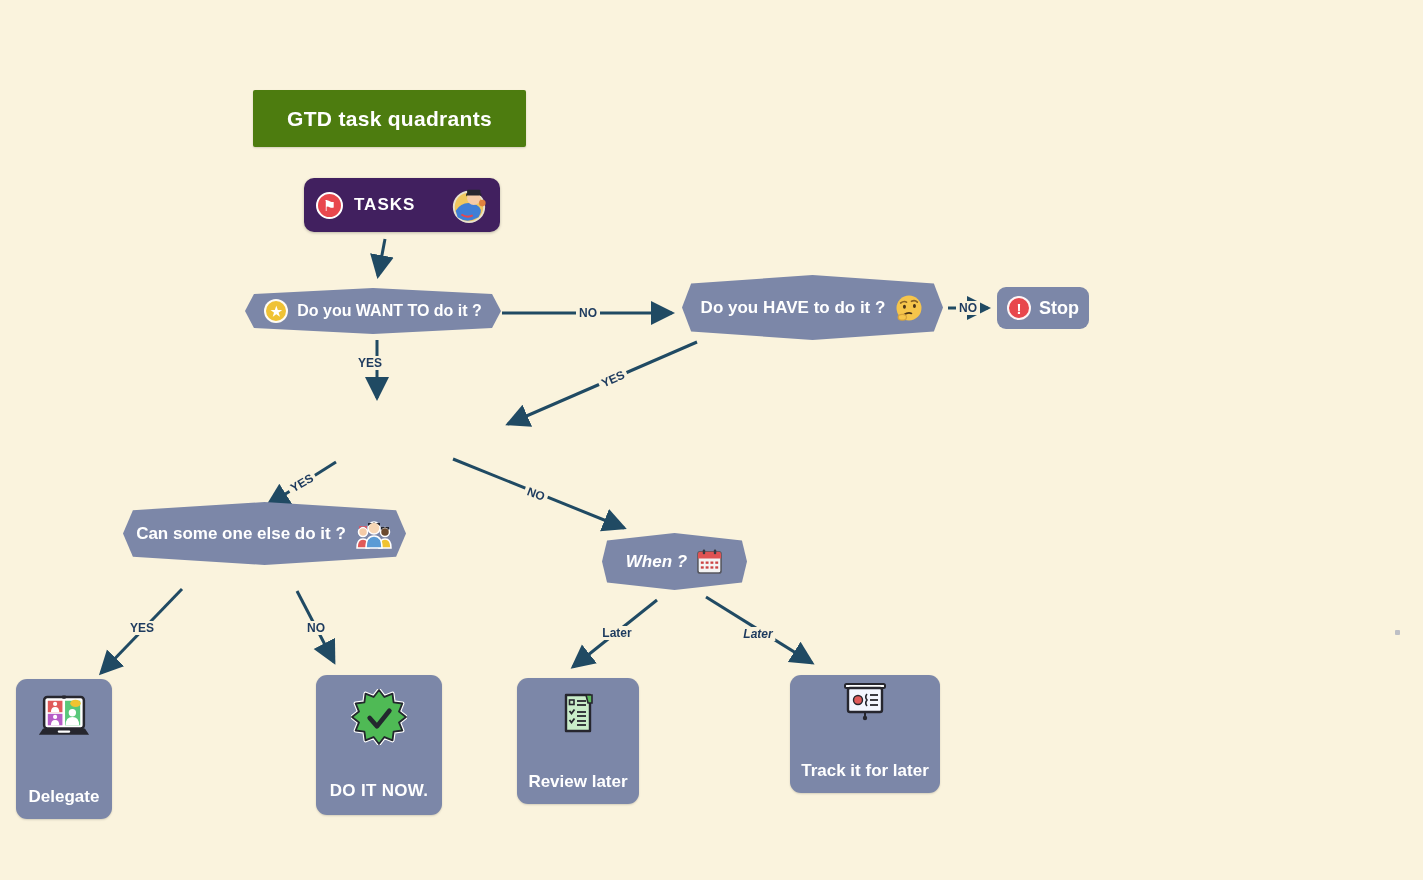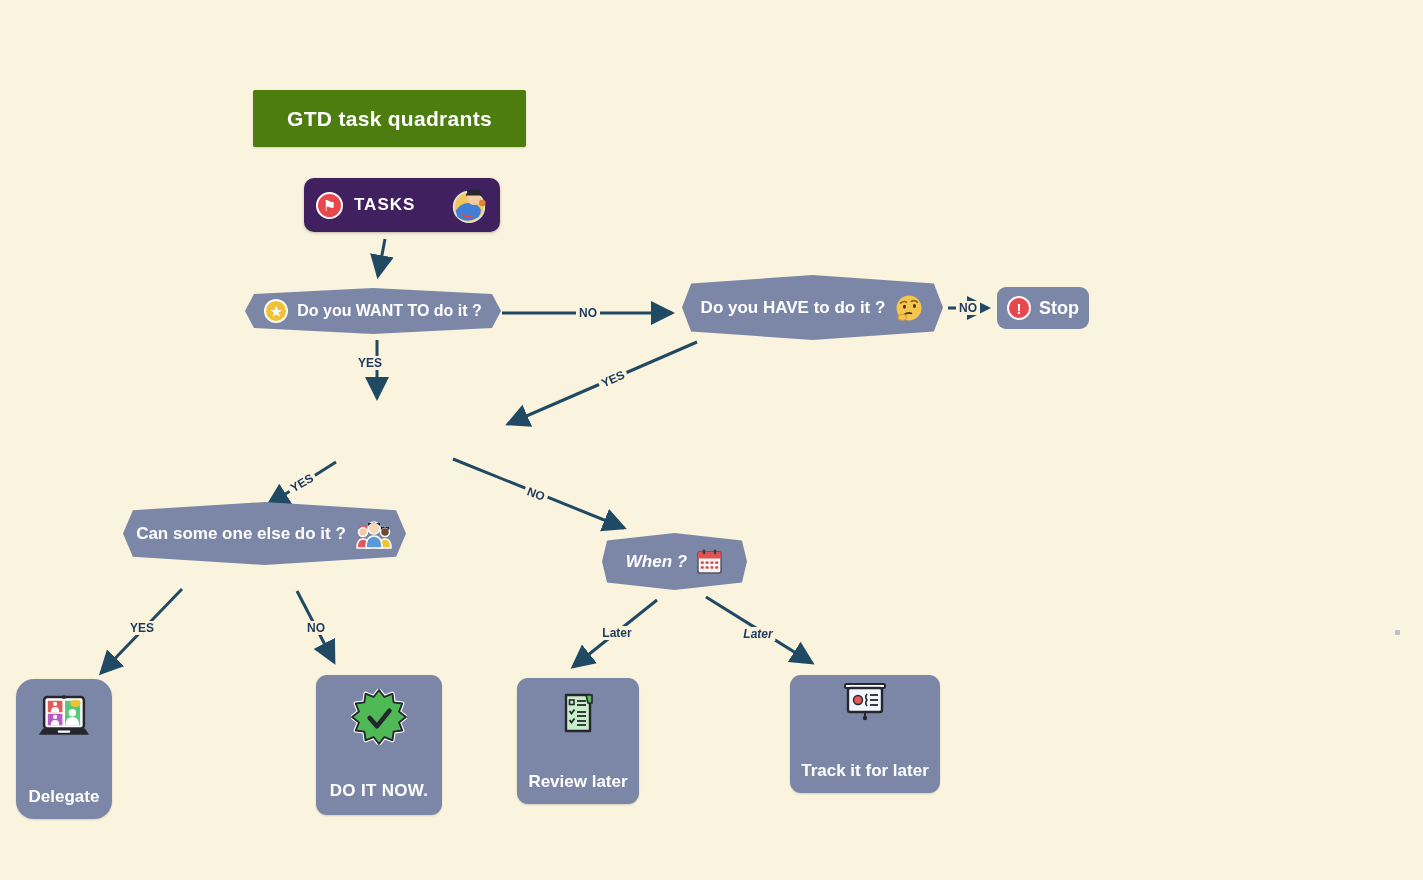--- a/index.html
+++ b/index.html
@@ -29,21 +29,21 @@
   .badge-circle{width:24px;height:24px;border-radius:50%;display:flex;align-items:center;justify-content:center;
     border:2px solid rgba(255,255,255,.95);box-sizing:border-box;flex:0 0 auto;}
   .star-circle{background:#efc235;color:#fff;font-size:13px;line-height:1;}
   .excl-circle{background:#e8474d;color:#fff;font-weight:bold;font-size:15px;line-height:1;}
 
   .stop-node{position:absolute;left:997px;top:287px;width:92px;height:42px;background:#7c87a8;border-radius:9px;
     display:flex;align-items:center;justify-content:center;gap:8px;color:#fff;font-weight:bold;font-size:18px;}
 
   .result-node{position:absolute;background:#7c87a8;border-radius:11px;display:flex;flex-direction:column;
     align-items:center;justify-content:space-between;color:#fff;font-weight:bold;box-shadow:0 1px 2px rgba(0,0,0,.15);}
-  .node-delegate{left:16px;top:679px;width:96px;height:112px;padding:16px 0 12px;border-radius:18px;}
+  .node-delegate{left:16px;top:679px;width:96px;height:112px;padding:16px 0 12px;}
   .node-do-now{left:316px;top:675px;width:126px;height:112px;padding:14px 0 14px;}
   .node-review{left:517px;top:678px;width:122px;height:100px;padding:14px 0 12px;}
   .node-track{left:790px;top:675px;width:150px;height:99px;padding:7px 0 12px;}
   .result-label{font-size:17px;}
   .node-do-now .result-label{font-size:17px;letter-spacing:.3px;}
 
   .edge-label{position:absolute;font-size:12px;font-weight:600;color:#1d3a5e;background:#faf3dd;
     padding:0 3px;transform:translate(-50%,-50%);white-space:nowrap;}
 
   .artifact-dot{position:absolute;left:1395px;top:630px;width:5px;height:5px;background:#8a93b0;opacity:.55;border-radius:1px;}

